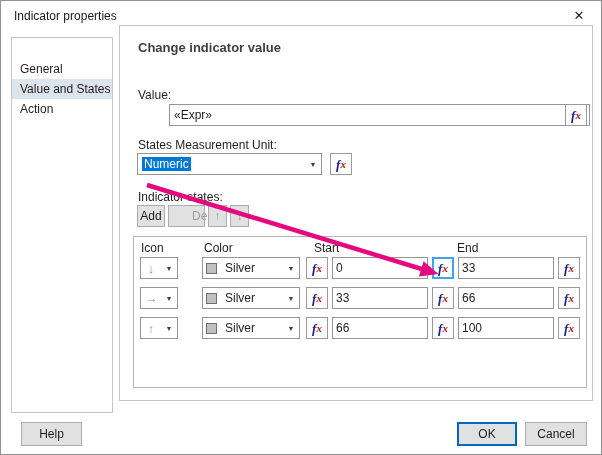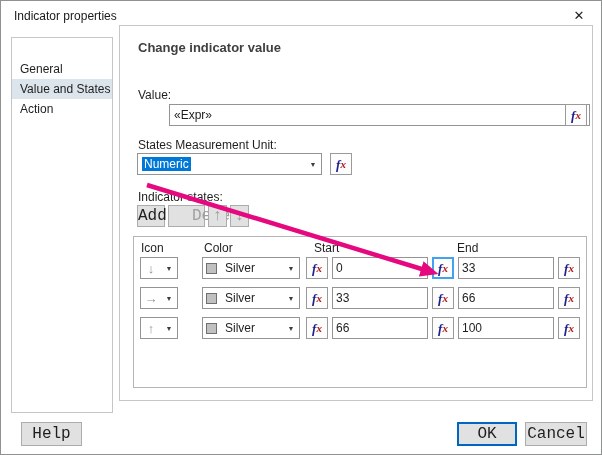--- a/index.html
+++ b/index.html
@@ -23,21 +23,21 @@
   .combo { position:absolute; height:22px; border:1px solid #949494; background:#fff; display:flex; align-items:center; cursor:default; }
   .combo-text { flex:1; padding-left:4px; white-space:nowrap; overflow:hidden; }
   .dd { width:16px; align-self:stretch; display:flex; align-items:center; justify-content:center; font-size:7px; color:#3d3d3d; cursor:pointer; }
   .sel-text { background:#0078d7; color:#fff; padding:1px 2px; }
 
   .fx-btn { position:absolute; width:22px; height:22px; border:1px solid #9a9a9a; background:#fdfdfd; font-family:"Liberation Serif",serif; font-style:italic; font-weight:bold; font-size:13px; line-height:1; cursor:pointer; display:flex; align-items:center; justify-content:center; padding:0; }
   .fx-f { color:#20208c; }
   .fx-x { color:#b01818; font-size:11px; }
   .fx-highlight { border:2px solid #41a2f0; }
 
-  .btn { position:absolute; border:1px solid #acacac; background:#e1e1e1; font-family:Liberation Mono, monospace; font-size:16px; color:#1e1e1e; cursor:pointer; }
+  .btn { position:absolute; border:1px solid #acacac; background:#e1e1e1; font-family:Liberation Sans, sans-serif; font-size:12px; color:#1e1e1e; cursor:pointer; }
   .btn.gray { color:#9e9e9e; }
 
   .table-box { position:absolute; left:13px; top:210px; width:454px; height:152px; border:1px solid #b5b5b5; background:#fff; }
   .th { position:absolute; top:4px; font-size:12px; color:#1e1e1e; }
   .row { position:absolute; left:0; right:0; height:22px; }
   .row .combo, .row .tbox, .row .fx-btn { top:0; }
   .icon-combo { left:6px; width:38px; }
   .state-arrow { flex:1; text-align:center; color:#8d9497; font-weight:bold; font-size:13px; }
   .color-combo { left:68px; width:98px; }
   .swatch { width:11px; height:11px; background:#c0c0c0; border:1px solid #707070; margin:0 4px 0 3px; flex:none; }

